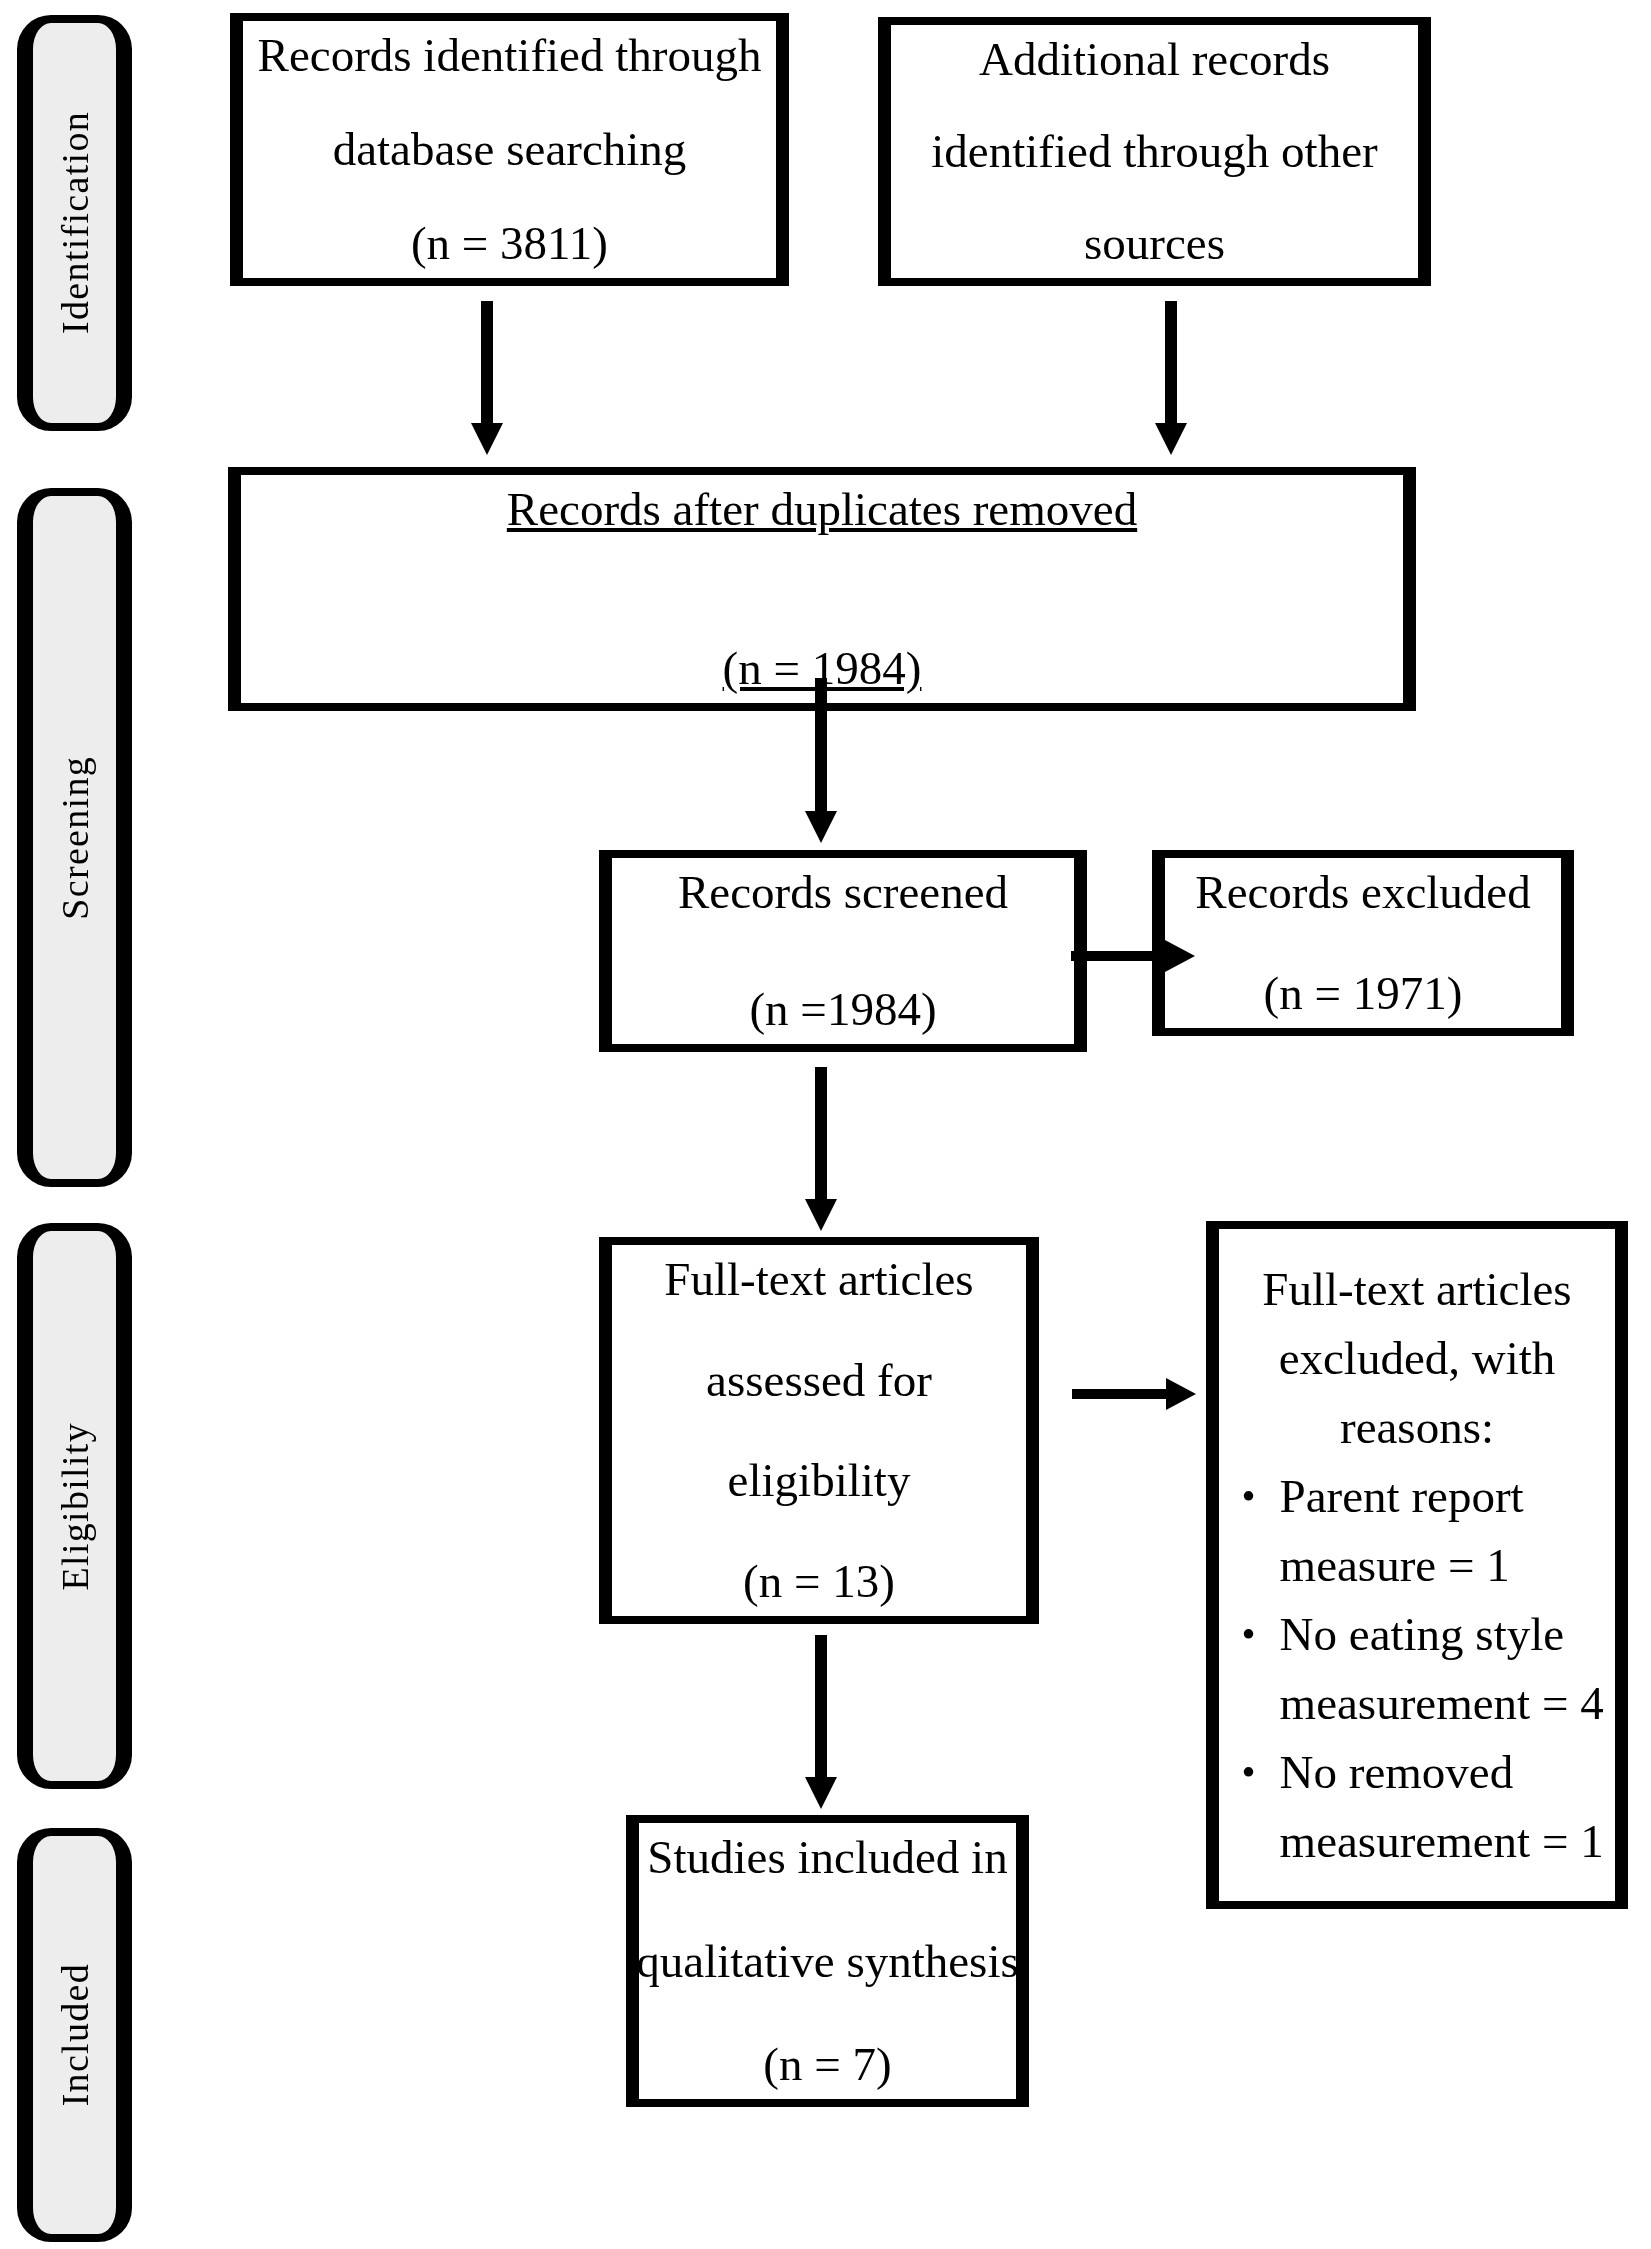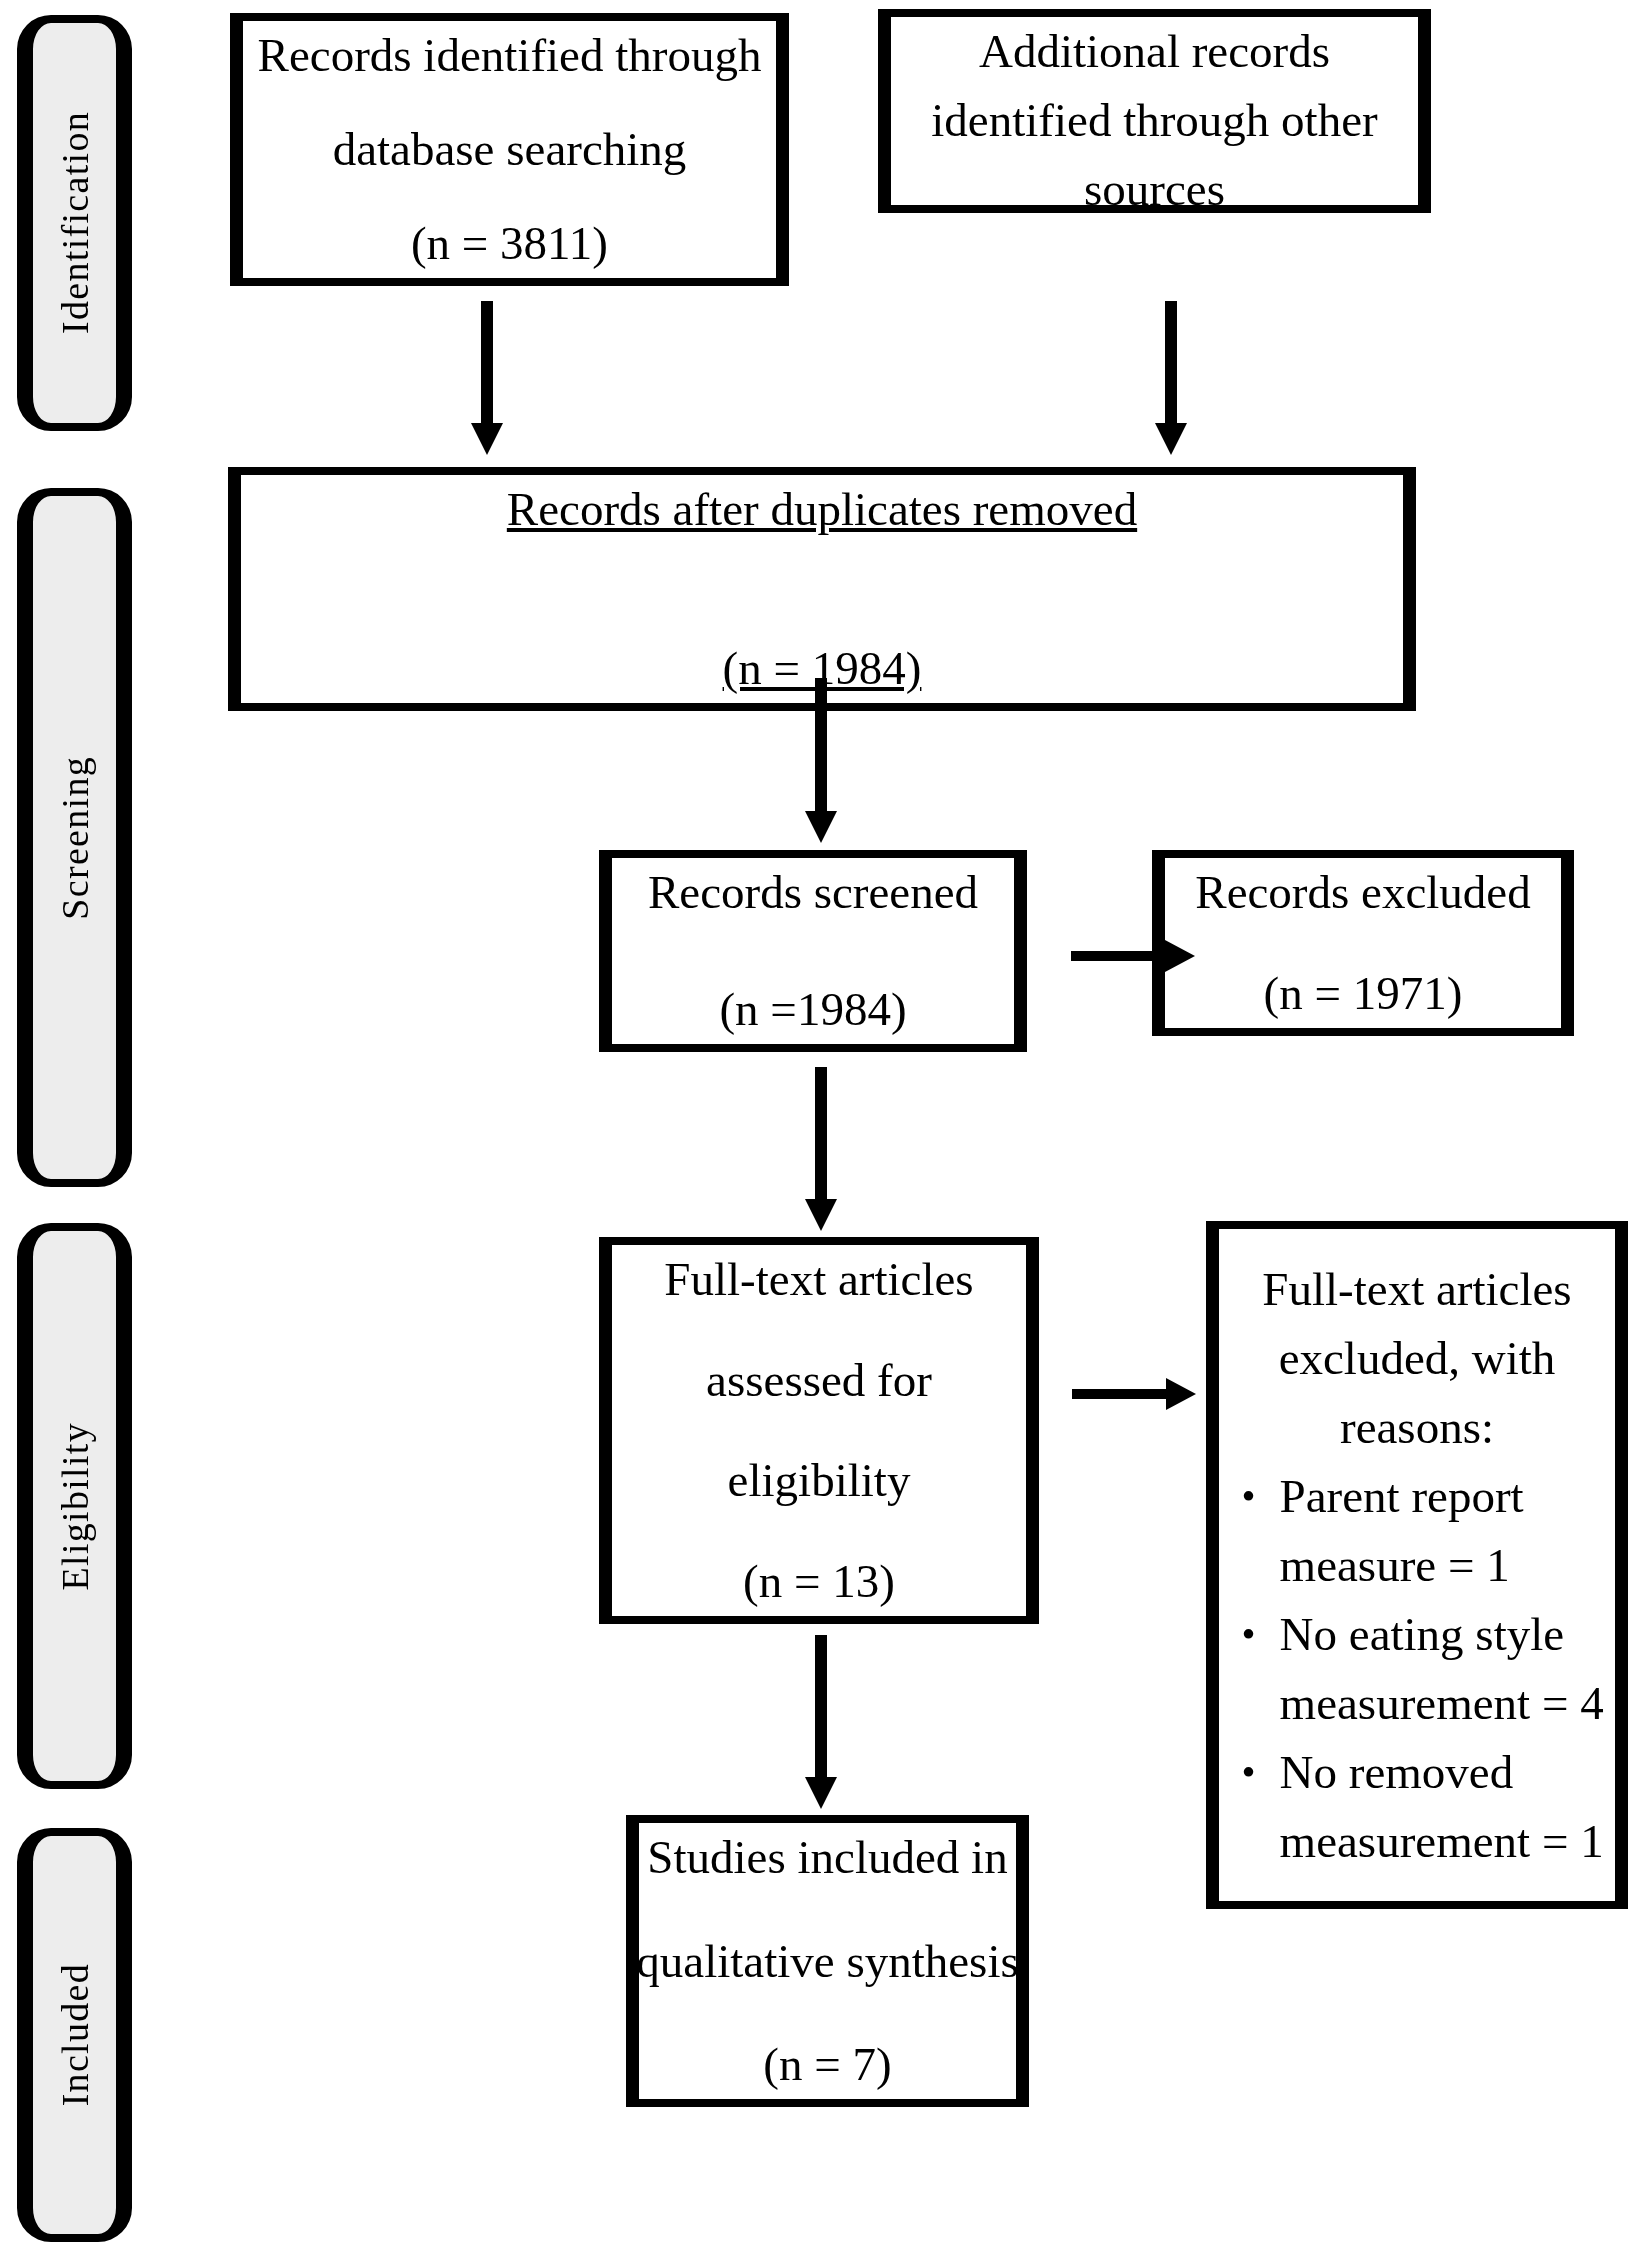--- a/index.html
+++ b/index.html
@@ -98,23 +98,23 @@
   }
 
   
   #stage-identification{left:17px;top:14.6px;width:115px;height:416px;}
   #stage-screening{left:17px;top:488px;width:115px;height:699px;}
   #stage-eligibility{left:17px;top:1223px;width:115px;height:566px;}
   #stage-included{left:17px;top:1828px;width:115px;height:414px;}
 
   
   #box-records-identified{left:230px;top:13.2px;width:559px;height:273px;}
-  #box-additional-records{left:878px;top:9px;width:553px;height:204px;}
+  #box-additional-records{left:878px;top:17px;width:553px;height:269px;}
   #box-duplicates-removed{left:228px;top:467px;width:1188px;height:244px;text-decoration:underline;}
-  #box-records-screened{left:599px;top:850px;width:428px;height:202px;}
+  #box-records-screened{left:599px;top:850px;width:488px;height:202px;}
   #box-records-excluded{left:1152px;top:850px;width:422px;height:186px;}
   #box-fulltext-assessed{left:599px;top:1237px;width:440px;height:387px;}
   #box-fulltext-excluded{left:1206px;top:1221px;width:422px;height:688px;}
   #box-studies-included{left:626px;top:1815px;width:403px;height:292px;}
 
   
   #arrow-identified-down{left:471px;top:301px;height:154px;}
   #arrow-additional-down{left:1155px;top:301px;height:154px;}
   #arrow-duplicates-down{left:805px;top:678px;height:165px;}
   #arrow-screened-down{left:805px;top:1067px;height:164px;}

